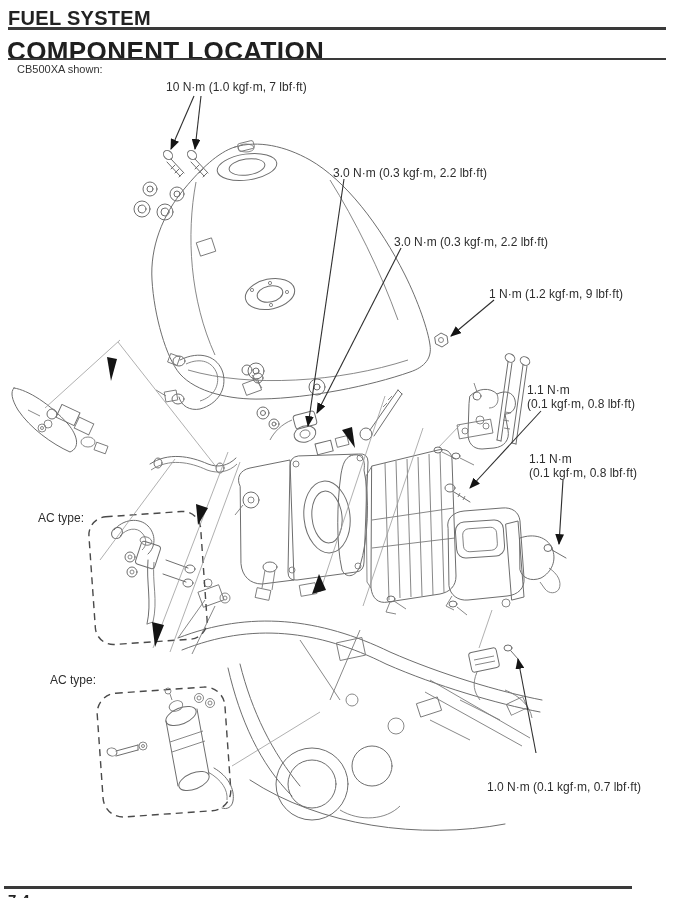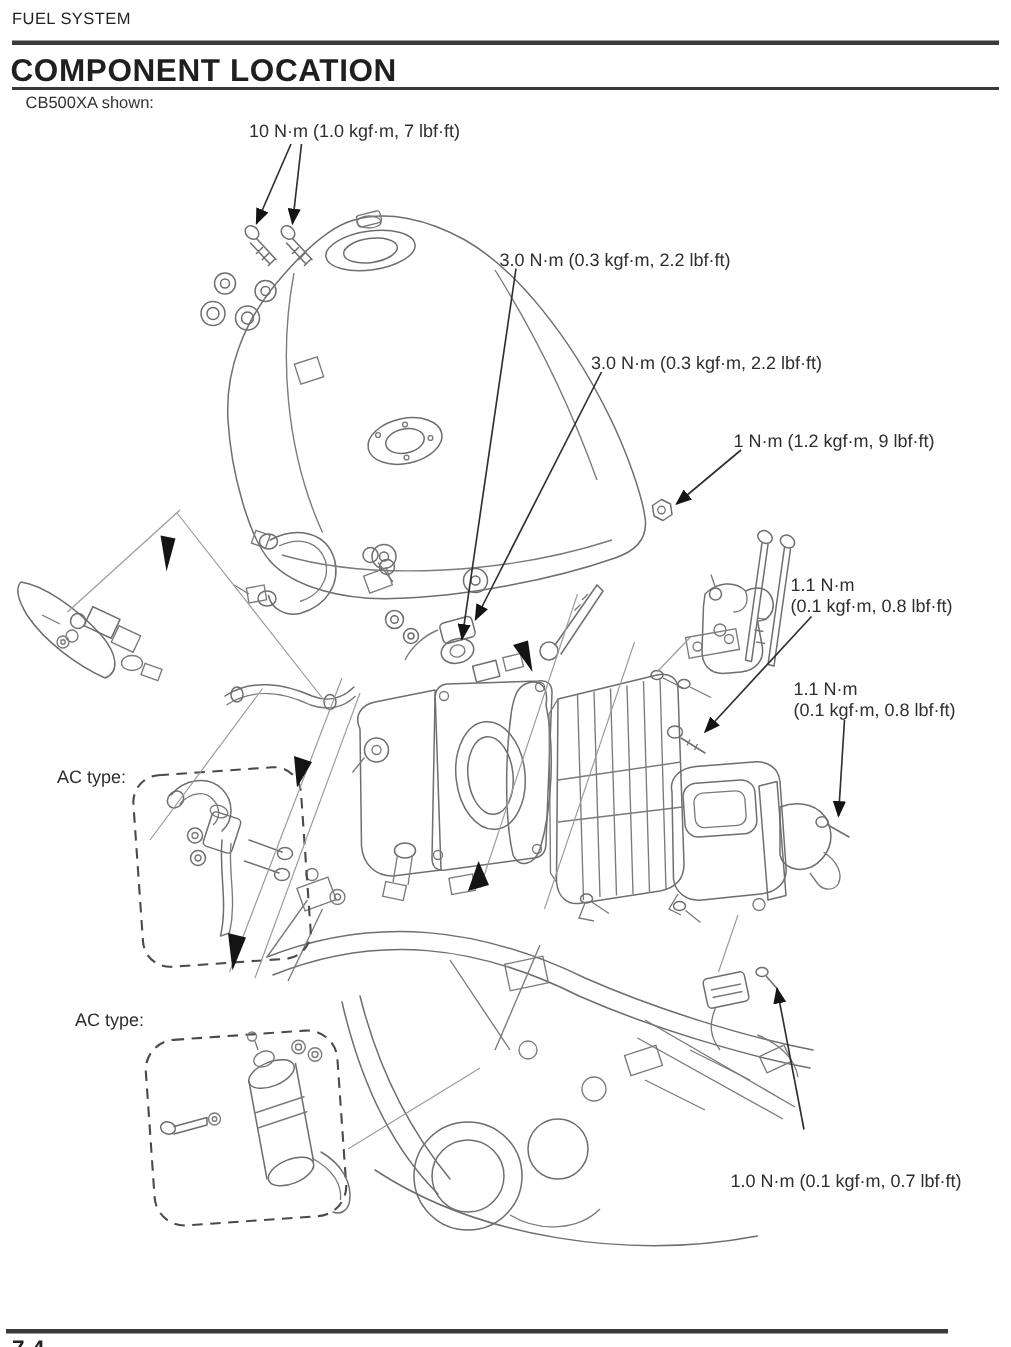--- a/index.html
+++ b/index.html
@@ -2,23 +2,23 @@
 <html><head>
 <meta charset="utf-8">
 <style>
   html,body{margin:0;padding:0;background:#e8e8e8;}
   .page{
     position:relative;width:674px;height:898px;margin:0 auto;
     background:#ffffff;overflow:hidden;
     font-family:"Liberation Sans","DejaVu Sans",sans-serif;
     color:#2a2a2a;
   }
-  .hdr-small{position:absolute;left:8px;top:7px;font-size:11px;font-weight:normal;letter-spacing:.3px;color:#222;}
+  .hdr-small{position:absolute;left:8px;top:7px;font-size:20px;font-weight:bold;letter-spacing:.3px;color:#222;}
   .rule1{position:absolute;left:8px;top:27px;width:658px;height:3px;background:#3a3a3a;}
-  .hdr-big{position:absolute;left:7px;top:36px;font-size:21px;font-weight:bold;letter-spacing:.4px;color:#1f1f1f;}
+  .hdr-big{position:absolute;left:7px;top:36px;font-size:26px;font-weight:bold;letter-spacing:.4px;color:#1f1f1f;}
   .rule2{position:absolute;left:8px;top:58px;width:658px;height:2px;background:#3a3a3a;}
   .subtitle{position:absolute;left:17px;top:63px;font-size:11px;color:#333;}
   .lbl{position:absolute;font-size:12px;color:#2e2e2e;white-space:nowrap;line-height:14px;}
   .rule-bottom{position:absolute;left:4px;top:886px;width:628px;height:3px;background:#3a3a3a;}
   .pagenum{position:absolute;left:8px;top:891px;font-size:15px;font-weight:bold;color:#222;}
   svg.art{position:absolute;left:0;top:0;}
   .ln{stroke:#6e6e6e;stroke-width:1;fill:none;stroke-linecap:round;stroke-linejoin:round;}
   .ln2{stroke:#7a7a7a;stroke-width:.9;fill:none;}
   .assoc{stroke:#9c9c9c;stroke-width:.8;fill:none;}
   .leader{stroke:#2f2f2f;stroke-width:1.1;fill:none;}

